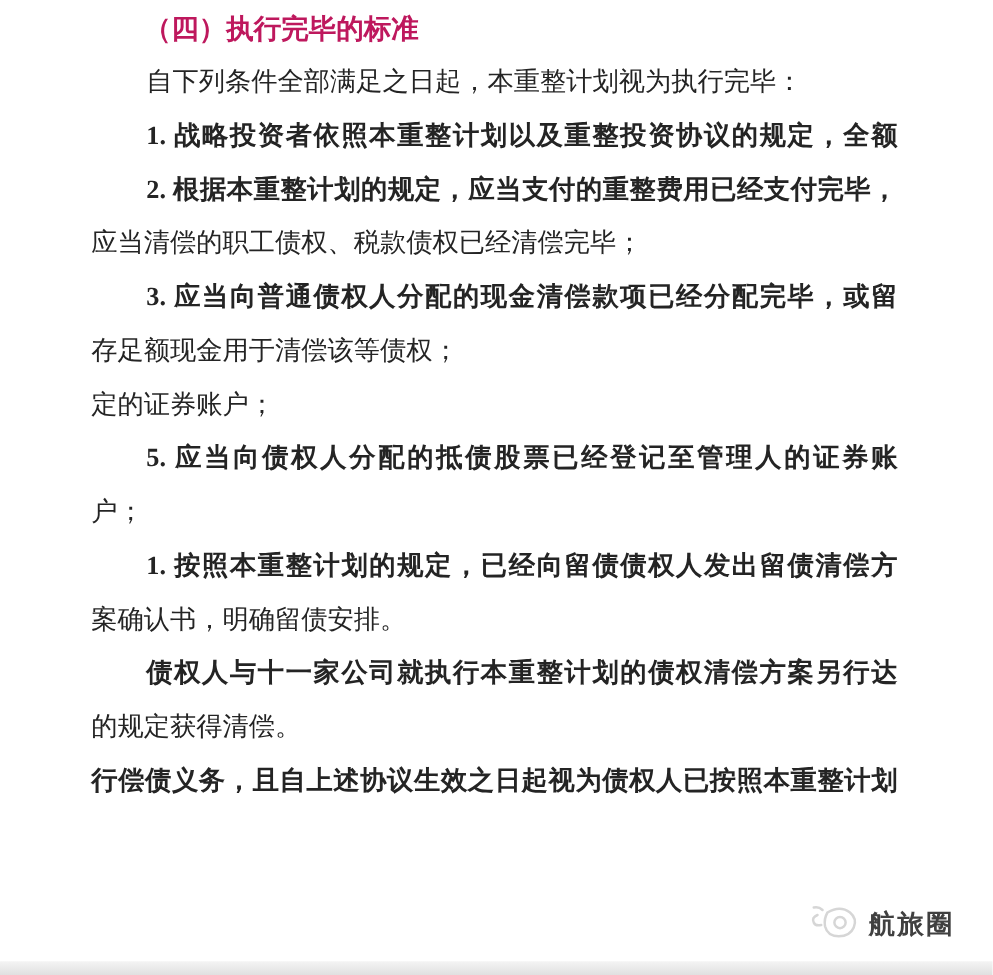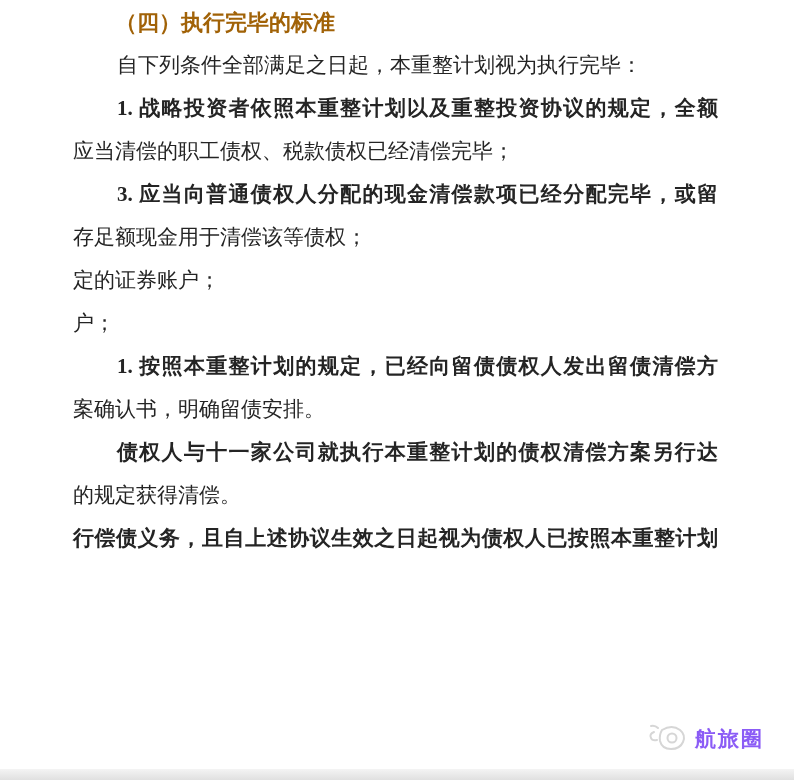--- a/index.html
+++ b/index.html
@@ -18,21 +18,21 @@
     position: absolute;
     left: 73px;
     top: 1px;
     width: 645px;
     font-size: 21px;
     line-height: 43px;
     color: #242424;
   }
   .heading {
     font-weight: bold;
-    color: #a16207;
+    color: #be185d;
     font-size: 22px;
     padding-left: 42px;
     height: 43px;
   }
   .line {
     height: 43px;
   }
   .line.indent {
     padding-left: 44px;
   }
@@ -44,21 +44,21 @@
   .watermark {
     position: absolute;
     left: 648px;
     top: 722px;
     display: flex;
     align-items: center;
     gap: 5px;
     font-size: 21px;
     font-weight: bold;
     letter-spacing: 2px;
-    color: #8b5cf6;
+    color: #404040;
     text-shadow: 1px 1px 0 #ffffff;
     user-select: none;
   }
   .watermark svg {
     display: block;
   }
   .bottom-edge {
     position: absolute;
     left: 0;
     bottom: 0;
@@ -68,24 +68,26 @@
   }
 </style>
 </head>
 <body>
 
 <div class="doc">
   <div class="heading">（四）执行完毕的标准</div>
   <div id="paragraphs">
       <div class="line indent">自下列条件全部满足之日起，本重整计划视为执行完毕：</div>
       <div class="line indent fill">1. 战略投资者依照本重整计划以及重整投资协议的规定，全额</div>
+      <div class="line indent fill">2. 根据本重整计划的规定，应当支付的重整费用已经支付完毕，</div>
       <div class="line">应当清偿的职工债权、税款债权已经清偿完毕；</div>
       <div class="line indent fill">3. 应当向普通债权人分配的现金清偿款项已经分配完毕，或留</div>
       <div class="line">存足额现金用于清偿该等债权；</div>
       <div class="line">定的证券账户；</div>
+      <div class="line indent fill">5. 应当向债权人分配的抵债股票已经登记至管理人的证券账</div>
       <div class="line">户；</div>
       <div class="line indent fill">1. 按照本重整计划的规定，已经向留债债权人发出留债清偿方</div>
       <div class="line">案确认书，明确留债安排。</div>
       <div class="line indent fill">债权人与十一家公司就执行本重整计划的债权清偿方案另行达</div>
       <div class="line">的规定获得清偿。</div>
       <div class="line fill">行偿债义务，且自上述协议生效之日起视为债权人已按照本重整计划</div>
     </div>
 </div>
 
 <div class="watermark">

